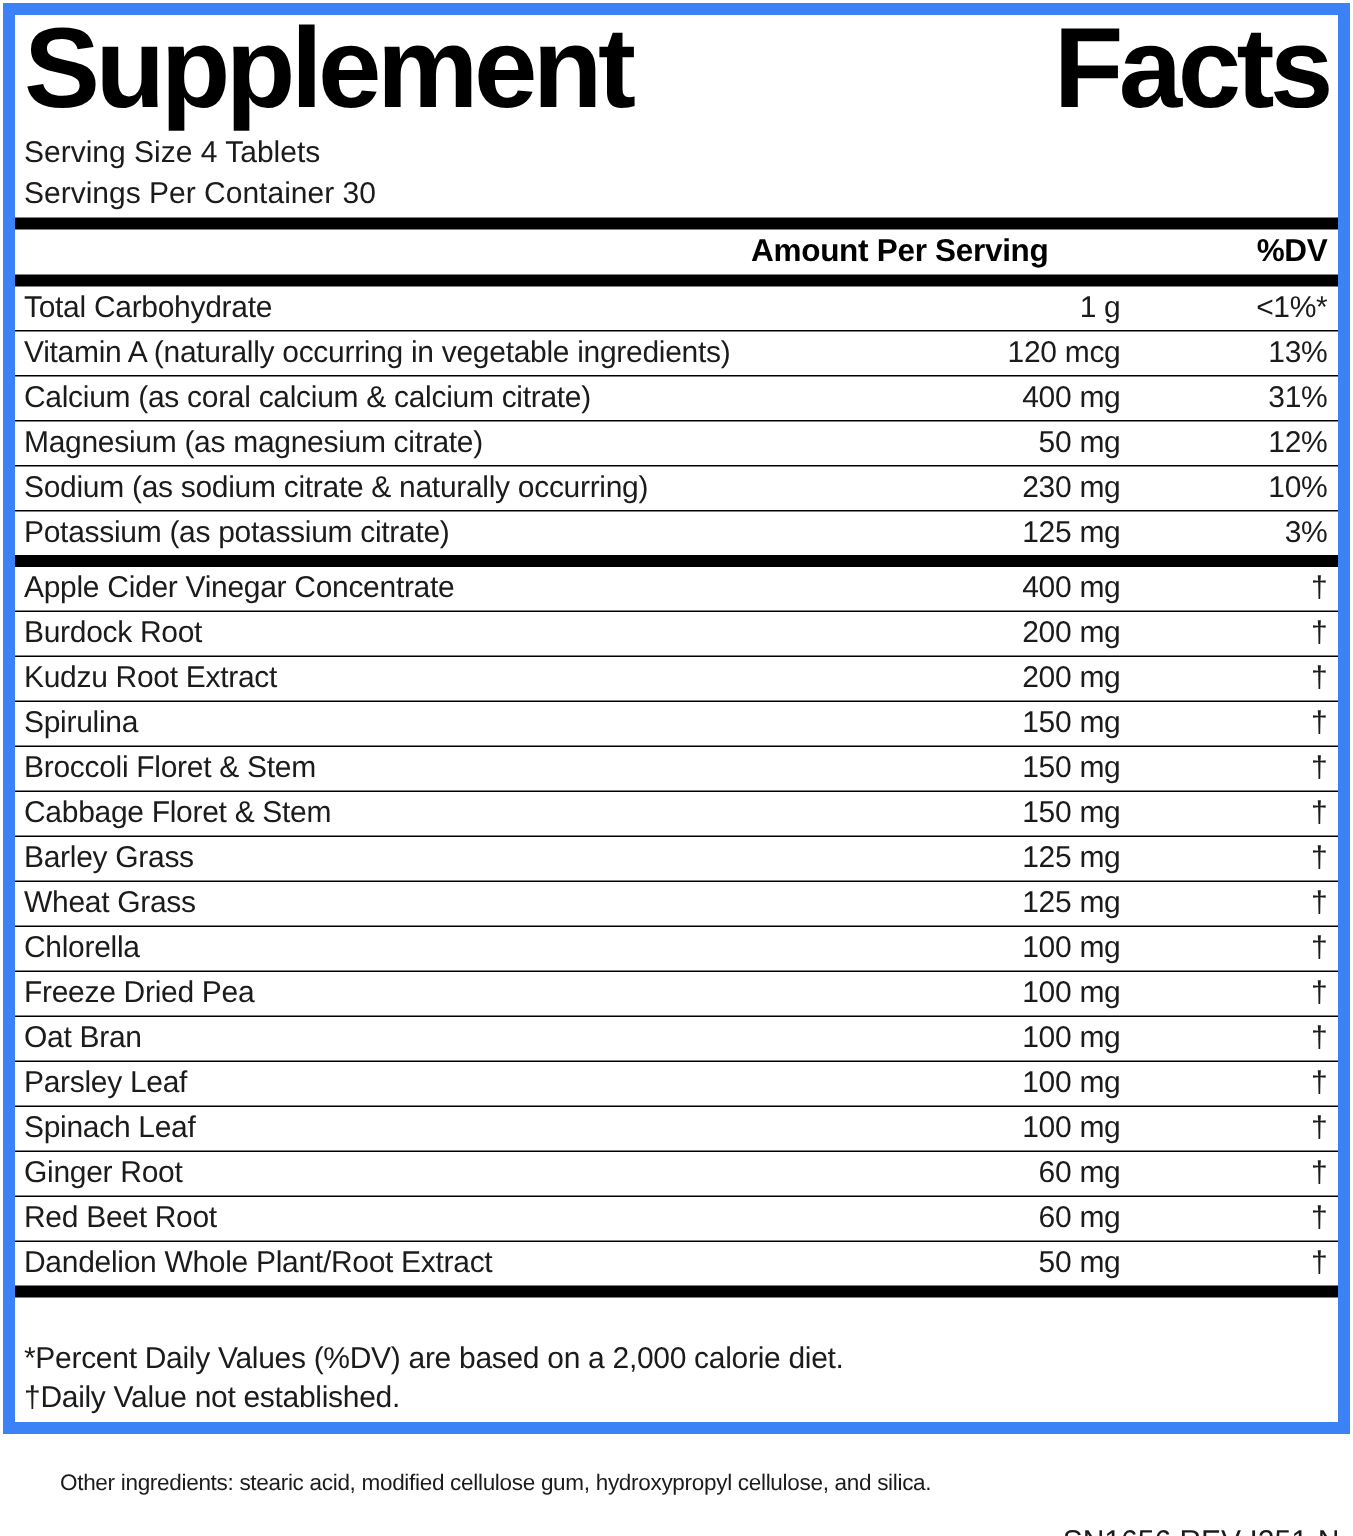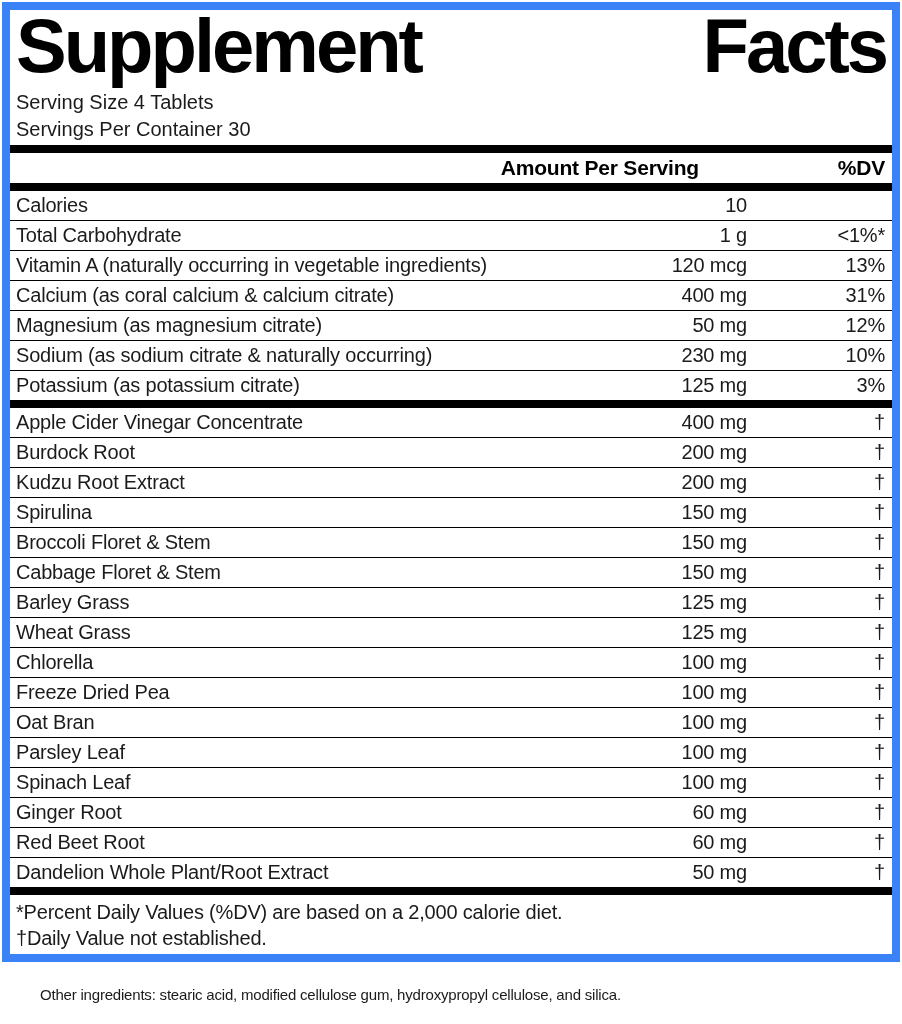--- a/index.html
+++ b/index.html
@@ -61,20 +61,21 @@
     color: #000;
     gap: 48px;
   }
   .header-row .amount-h { flex: 1; text-align: right; }
 
   .footnotes {
     padding: 4px 7px 3px 6px;
     font-size: 20px;
     line-height: 26px;
     letter-spacing: -0.2px;
+    margin-top: 24px;
   }
 
   .below {
     padding: 20px 7px 0 6px;
     font-size: 15px;
     line-height: 26px;
     letter-spacing: -0.2px;
     margin-left: 32px;
   }
 
@@ -105,25 +106,20 @@
 
     <div class="row header-row">
       <span class="cell amount-h">Amount Per Serving</span>
       <span class="cell dv">%DV</span>
     </div>
 
     <div class="bar"></div>
 
     <div class="section" id="nutrients-section">
         <div class="row">
-          <span class="cell name">Calories</span>
-          <span class="cell amount">10</span>
-          <span class="cell dv"></span>
-        </div>
-        <div class="row">
           <span class="cell name">Total Carbohydrate</span>
           <span class="cell amount">1 g</span>
           <span class="cell dv">&lt;1%*</span>
         </div>
         <div class="row">
           <span class="cell name">Vitamin A (naturally occurring in vegetable ingredients)</span>
           <span class="cell amount">120 mcg</span>
           <span class="cell dv">13%</span>
         </div>
         <div class="row">

